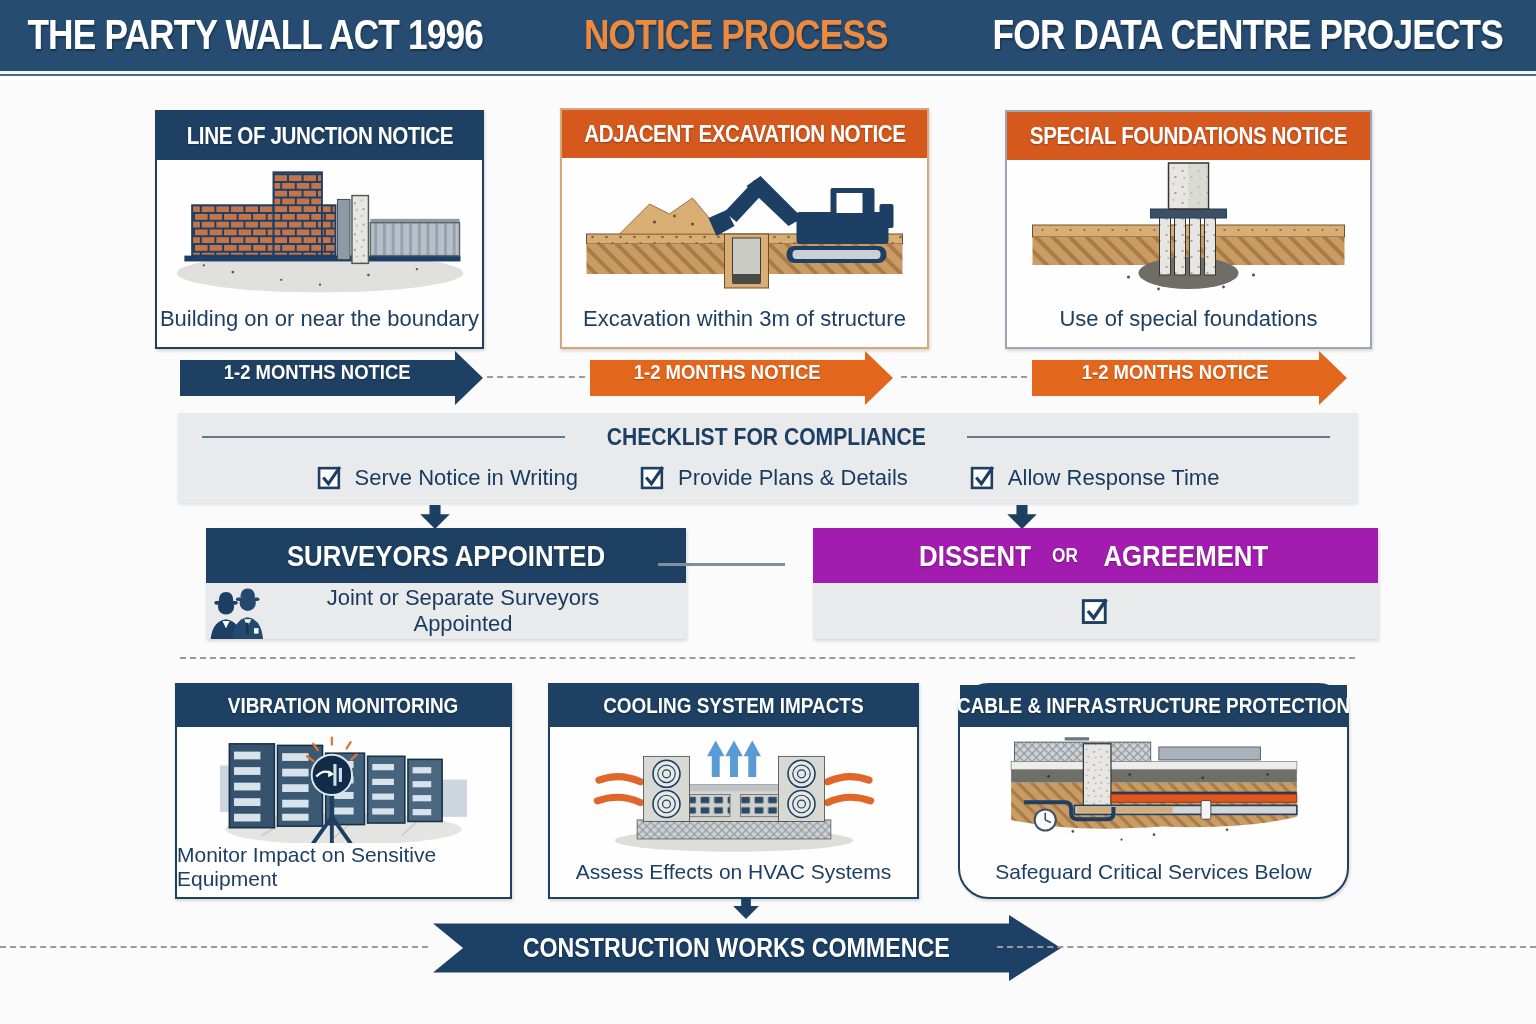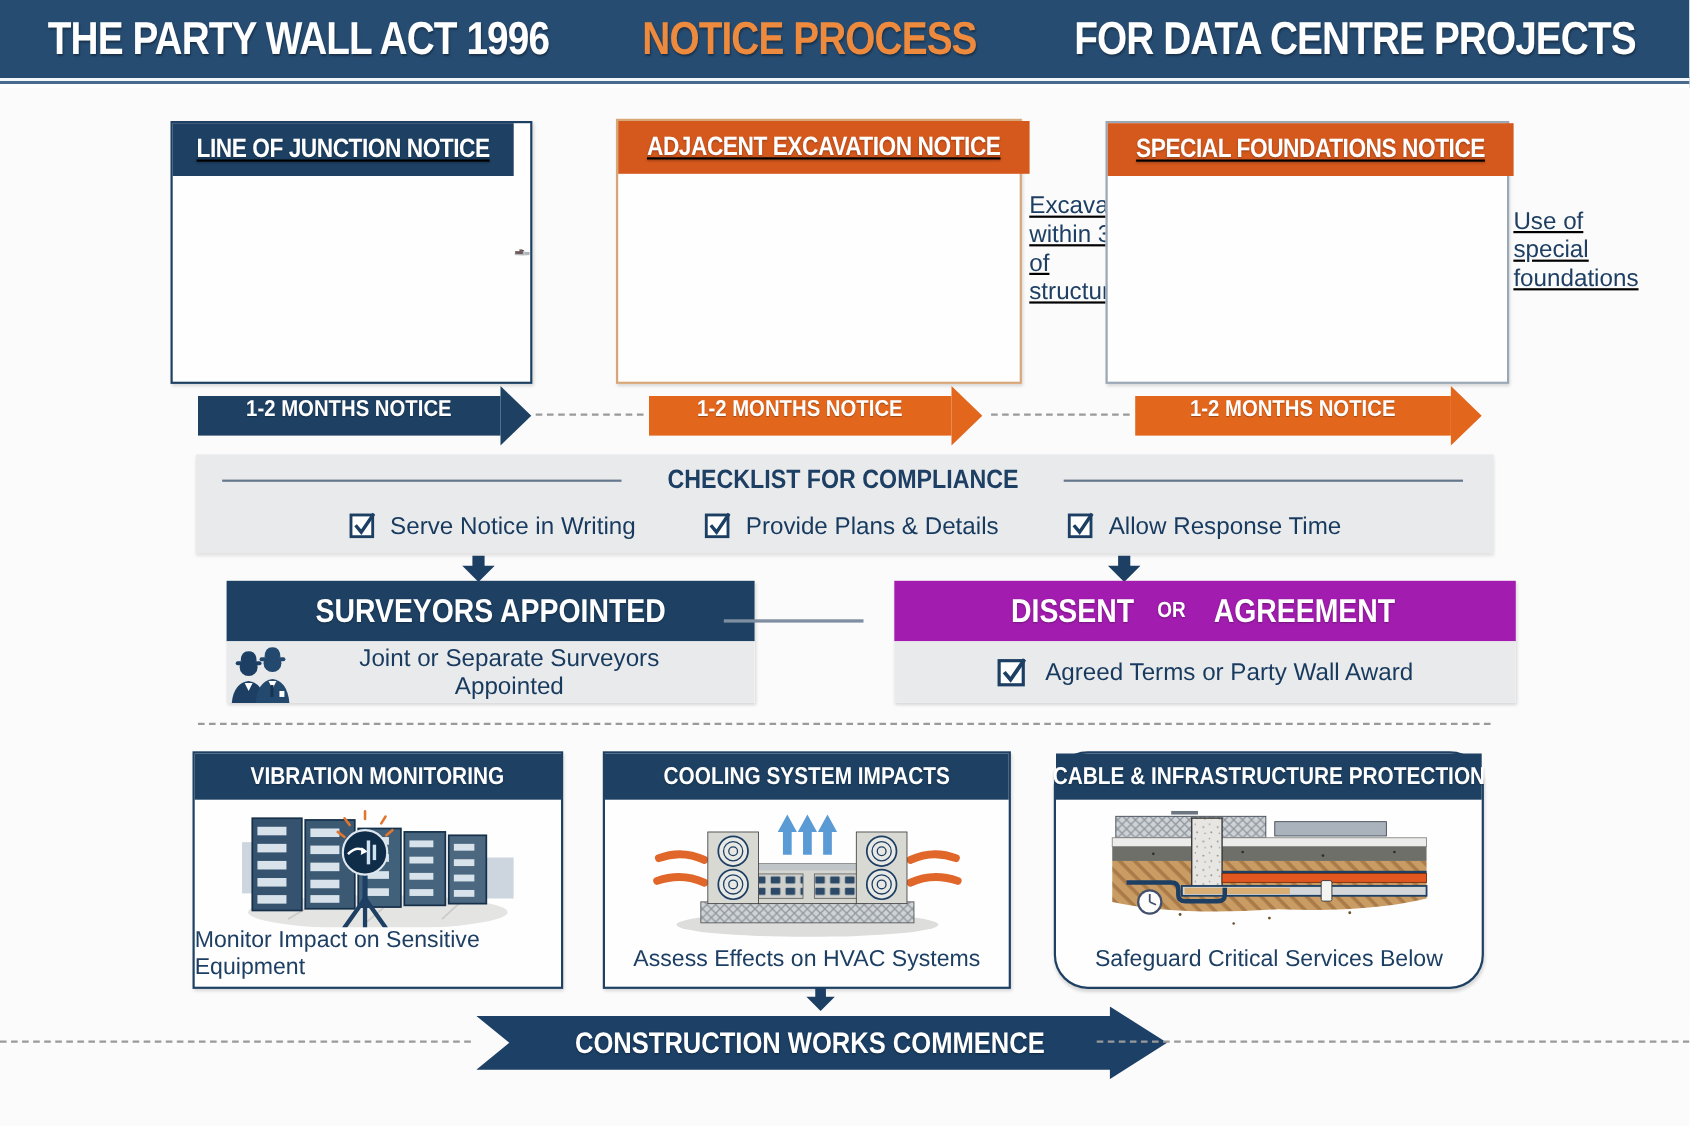--- a/index.html
+++ b/index.html
@@ -2,31 +2,31 @@
 <html><head>
 <meta charset="utf-8">
 <style>
   html,body{margin:0;padding:0;background:#ffffff;}
   #canvas{
     position:relative;width:1536px;height:1024px;overflow:hidden;
     background:#fcfbfb;font-family:"Liberation Sans",sans-serif;
   }
   
   .header-band{position:absolute;left:0;top:0;width:1536px;height:80px;background:#264c72;}
-  .header-title{height:70px;display:flex;align-items:center;justify-content:center;gap:12px;}
+  .header-title{height:70px;display:flex;align-items:center;justify-content:center;gap:28px;}
   .header-title span{
     display:inline-block;font-size:42px;font-weight:bold;color:#ffffff;
     letter-spacing:-1px;transform:scaleX(0.84);white-space:nowrap;
     text-shadow:1px 2px 2px rgba(0,0,0,0.35);
   }
   .header-title .hl{color:#ee8a3d;}
   .header-rule{position:absolute;bottom:0;left:0;width:100%;height:10px;
     background:linear-gradient(to bottom,#264c72 0 1px,#f4f7fa 1px 4px,#476a8e 4px 6px,#ffffff 6px 10px);}
   
-  .ncard{position:absolute;background:#fefefe;display:flex;flex-direction:row;box-shadow:1px 2px 3px rgba(0,0,0,0.15);text-decoration:underline;}
+  .ncard{position:absolute;background:#fefefe;display:flex;flex-direction:column;box-shadow:1px 2px 3px rgba(0,0,0,0.15);}
   .ncard-header{height:48px;flex:0 0 48px;display:flex;align-items:center;justify-content:center;}
   .ncard-header span{color:#fff;font-weight:bold;font-size:24px;letter-spacing:-0.5px;
     transform:scaleX(0.86);white-space:nowrap;text-shadow:0 1px 2px rgba(0,0,0,0.3);}
   .hdr-navy{background:#1d4063;}
   .hdr-orange{background:#d5581d;}
   .ncard-body{flex:1;display:flex;align-items:center;justify-content:center;overflow:hidden;}
   .ncard-caption{flex:0 0 44px;display:flex;align-items:center;justify-content:center;
     font-size:22px;color:#1d3f63;padding-bottom:6px;}
   .b-navy{border:2px solid #1d4063;}
   .b-tan{border:2px solid #d9a678;}
@@ -147,20 +147,21 @@
           <circle cx="40" cy="118" r="1.2" fill="#555"></circle>
         <rect x="20" y="108" width="285" height="6" fill="#1d3f63"></rect>
         <rect x="28" y="56" width="148" height="52" fill="url(#bricks)" stroke="#1d3f63" stroke-width="2"></rect>
         <rect x="112" y="22" width="50" height="86" fill="url(#bricks)" stroke="#1d3f63" stroke-width="2"></rect>
         <rect x="178" y="50" width="13" height="62" fill="#8d99a5" stroke="#3a4a5a"></rect>
         <rect x="193" y="46" width="17" height="70" fill="url(#concrete)" stroke="#555" stroke-width="1.5"></rect>
         <rect x="212" y="70" width="92" height="4" fill="#8d99a5"></rect>
         <rect x="212" y="74" width="92" height="34" fill="url(#corr)" stroke="#5a6672" stroke-width="1.5"></rect>
       </svg>
     </div>
+    <div class="ncard-caption">Building on or near the boundary</div>
   </div>
 
   <div class="ncard b-tan" style="left:560px;top:108px;width:365px;height:237px;">
     <div class="ncard-header hdr-orange">
       <span>ADJACENT EXCAVATION NOTICE</span>
     </div>
     <div class="ncard-body">
       <svg viewBox="0 0 340 160" width="345" height="160">
         <rect x="12" y="86" width="316" height="10" fill="url(#dots)" stroke="#70502c" stroke-width="1"></rect>
         <rect x="12" y="96" width="316" height="30" fill="url(#hatch)"></rect>
@@ -304,21 +305,20 @@
     <div class="dbox-header" style="background:#a21caf;">
       <span>DISSENT</span>
       <span class="small-or">or</span>
       <span>AGREEMENT</span>
     </div>
     <div class="dbox-body">
       <svg width="30" height="30" viewBox="0 0 26 26">
         <rect x="2" y="4" width="19" height="19" fill="#fff" stroke="#1d3f63" stroke-width="2.5"></rect>
         <path d="M6,13 L11,19 L22,3" stroke="#1d3f63" stroke-width="3" fill="none"></path>
       </svg>
-      <span>Agreed Terms or Party Wall Award</span>
     </div>
   </div>
 
   <div class="dash" style="left:180px;top:657px;width:1175px;"></div>
 
   <div class="icard b-navy" style="left:175px;width:333px;">
     <div class="icard-header">
       <span>VIBRATION MONITORING</span>
     </div>
     <div class="icard-body">

